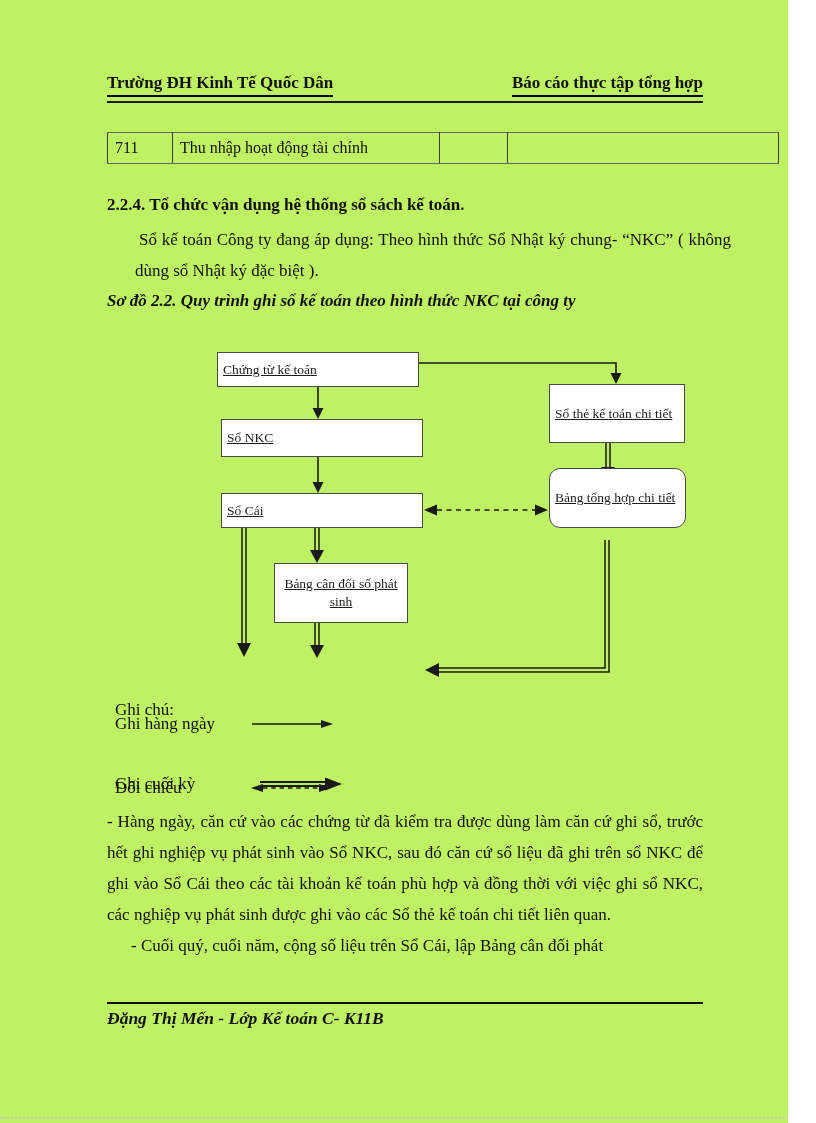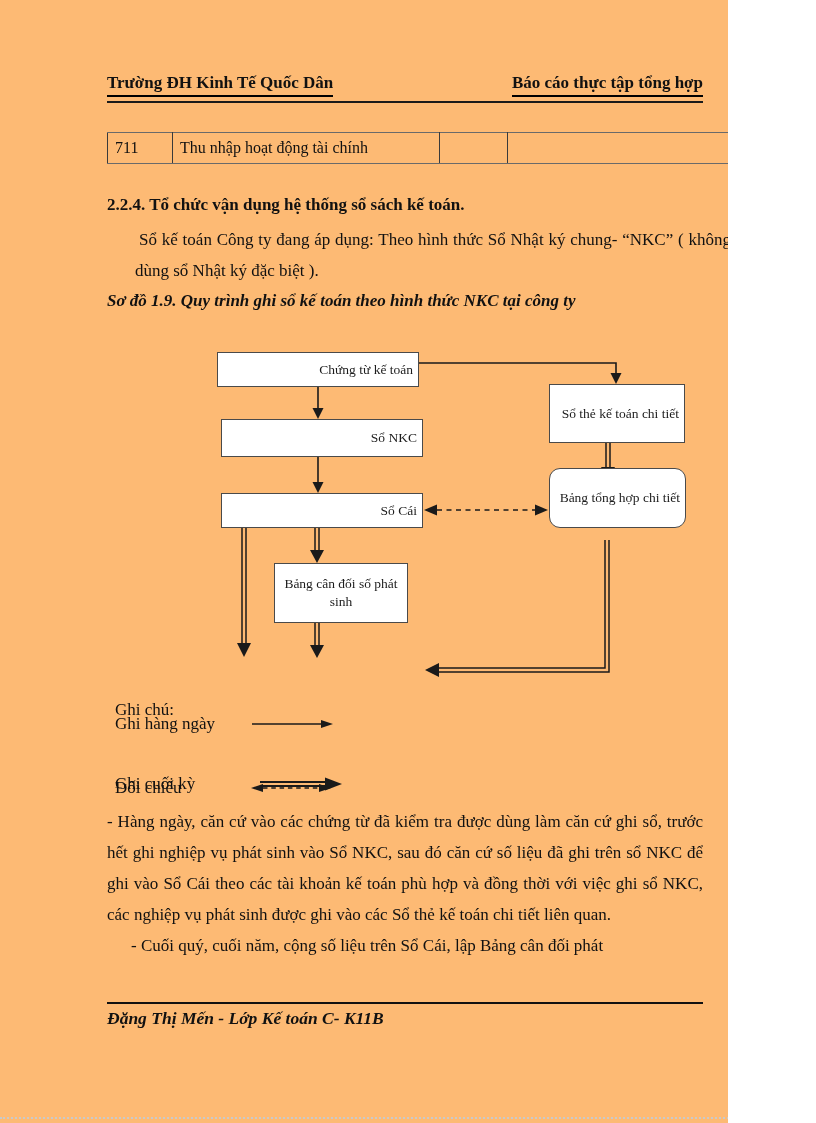--- a/index.html
+++ b/index.html
@@ -1,21 +1,21 @@
 <!DOCTYPE html>
 <html lang="vi"><head>
 <meta charset="utf-8">
 <style>
   * { box-sizing: border-box; margin: 0; padding: 0; }
   html, body { background: #ffffff; }
   .page {
     position: relative;
-    width: 728px;
+    width: 788px;
     height: 1123px;
-    background: #fdba74;
+    background: #bef264;
     font-family: "Liberation Serif", "DejaVu Serif", serif;
     color: #111111;
     overflow: hidden;
   }
   
   .header {
     position: absolute; left: 107px; top: 73px; width: 596px;
     display: flex; justify-content: space-between;
     font-size: 17px; font-weight: bold;
   }
@@ -32,23 +32,24 @@
     padding: 2px 7px; vertical-align: middle; height: 30px;
   }
   
   .sec-heading { position: absolute; left: 107px; top: 195px; font-size: 17px; font-weight: bold; }
   .intro { position: absolute; left: 107px; top: 224px; width: 596px; font-size: 17px; line-height: 31px; text-align: justify; text-indent: 4px; margin-left: 28px; }
   .caption { position: absolute; left: 107px; top: 291px; font-size: 17px; font-weight: bold; font-style: italic; }
   
   .flow-svg { position: absolute; left: 0; top: 0; width: 816px; height: 1123px; pointer-events: none; }
   .fbox {
     position: absolute; background: #ffffff; border: 1.5px solid #4a4a4a;
-    display: flex; align-items: center; justify-content: flex-end;
+    display: flex; align-items: center; justify-content: flex-start;
     text-align: center; font-size: 13.5px; line-height: 1.32; padding: 14px 5px;
     color: #1c1c1c;
+    text-decoration: underline;
   }
   .fbox-chungtu   { left: 217px; top: 352px; width: 202px; height: 35px; }
   .fbox-sonkc     { left: 221px; top: 419px; width: 202px; height: 38px; }
   .fbox-socai     { left: 221px; top: 493px; width: 202px; height: 35px; }
   .fbox-bangcandoi{ left: 274px; top: 563px; width: 134px; height: 60px; }
   .fbox-baocao    { left: 221px; top: 659px; width: 202px; height: 36px; }
   .fbox-sothe     { left: 549px; top: 384px; width: 136px; height: 59px; }
   .fbox-bangtonghop{ left: 549px; top: 468px; width: 137px; height: 60px; border-radius: 11px; }
   
   .legend-title { position: absolute; left: 115px; top: 680px; font-size: 17px; margin-top: 20px; }
@@ -84,21 +85,21 @@
       <td style="width:65px">711</td>
       <td style="width:267px">Thu nhập hoạt động tài chính</td>
       <td style="width:68px"></td>
       <td style="width:271px"></td>
     </tr>
   </tbody>
     </table>
 
   <div class="sec-heading">2.2.4. Tổ chức vận dụng hệ thống sổ sách kế toán.</div>
   <div class="intro">Sổ kế toán Công ty đang áp dụng: Theo hình thức Sổ Nhật ký chung- “NKC” ( không dùng sổ Nhật ký đặc biệt ).</div>
-  <div class="caption">Sơ đồ 1.9. Quy trình ghi sổ kế toán theo hình thức NKC tại công ty</div>
+  <div class="caption">Sơ đồ 2.2. Quy trình ghi sổ kế toán theo hình thức NKC tại công ty</div>
 
   <svg class="flow-svg" viewBox="0 0 816 1123" xmlns="http://www.w3.org/2000/svg">
 
     <g>
       <path class="stroke" stroke-width="1.6" d="M318,387 V409"></path>
       <polygon class="head" points="318,419 312.5,408 323.5,408"></polygon>
     </g>
 
     <g>
       <path class="stroke" stroke-width="1.6" d="M318,457 V483"></path>

